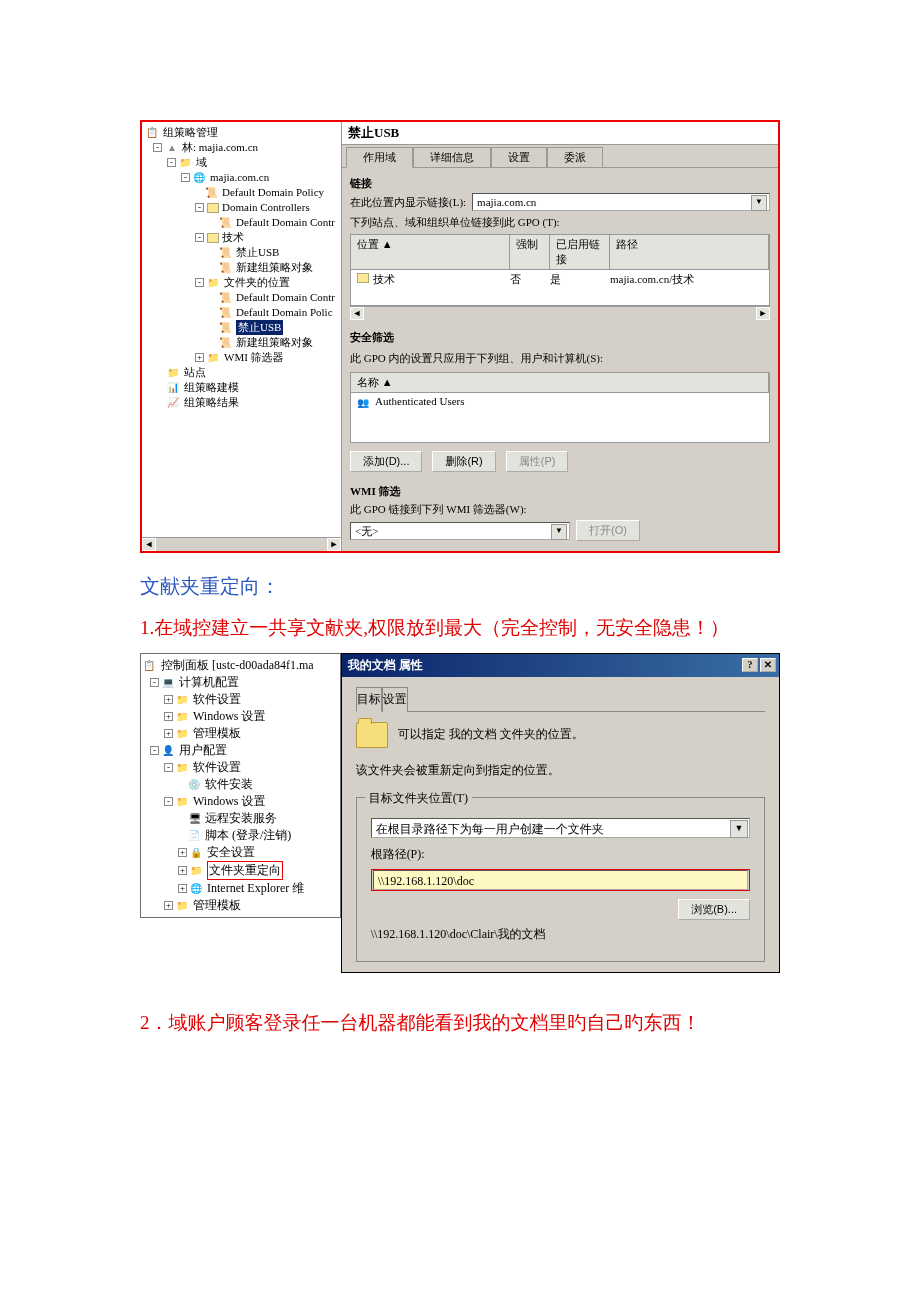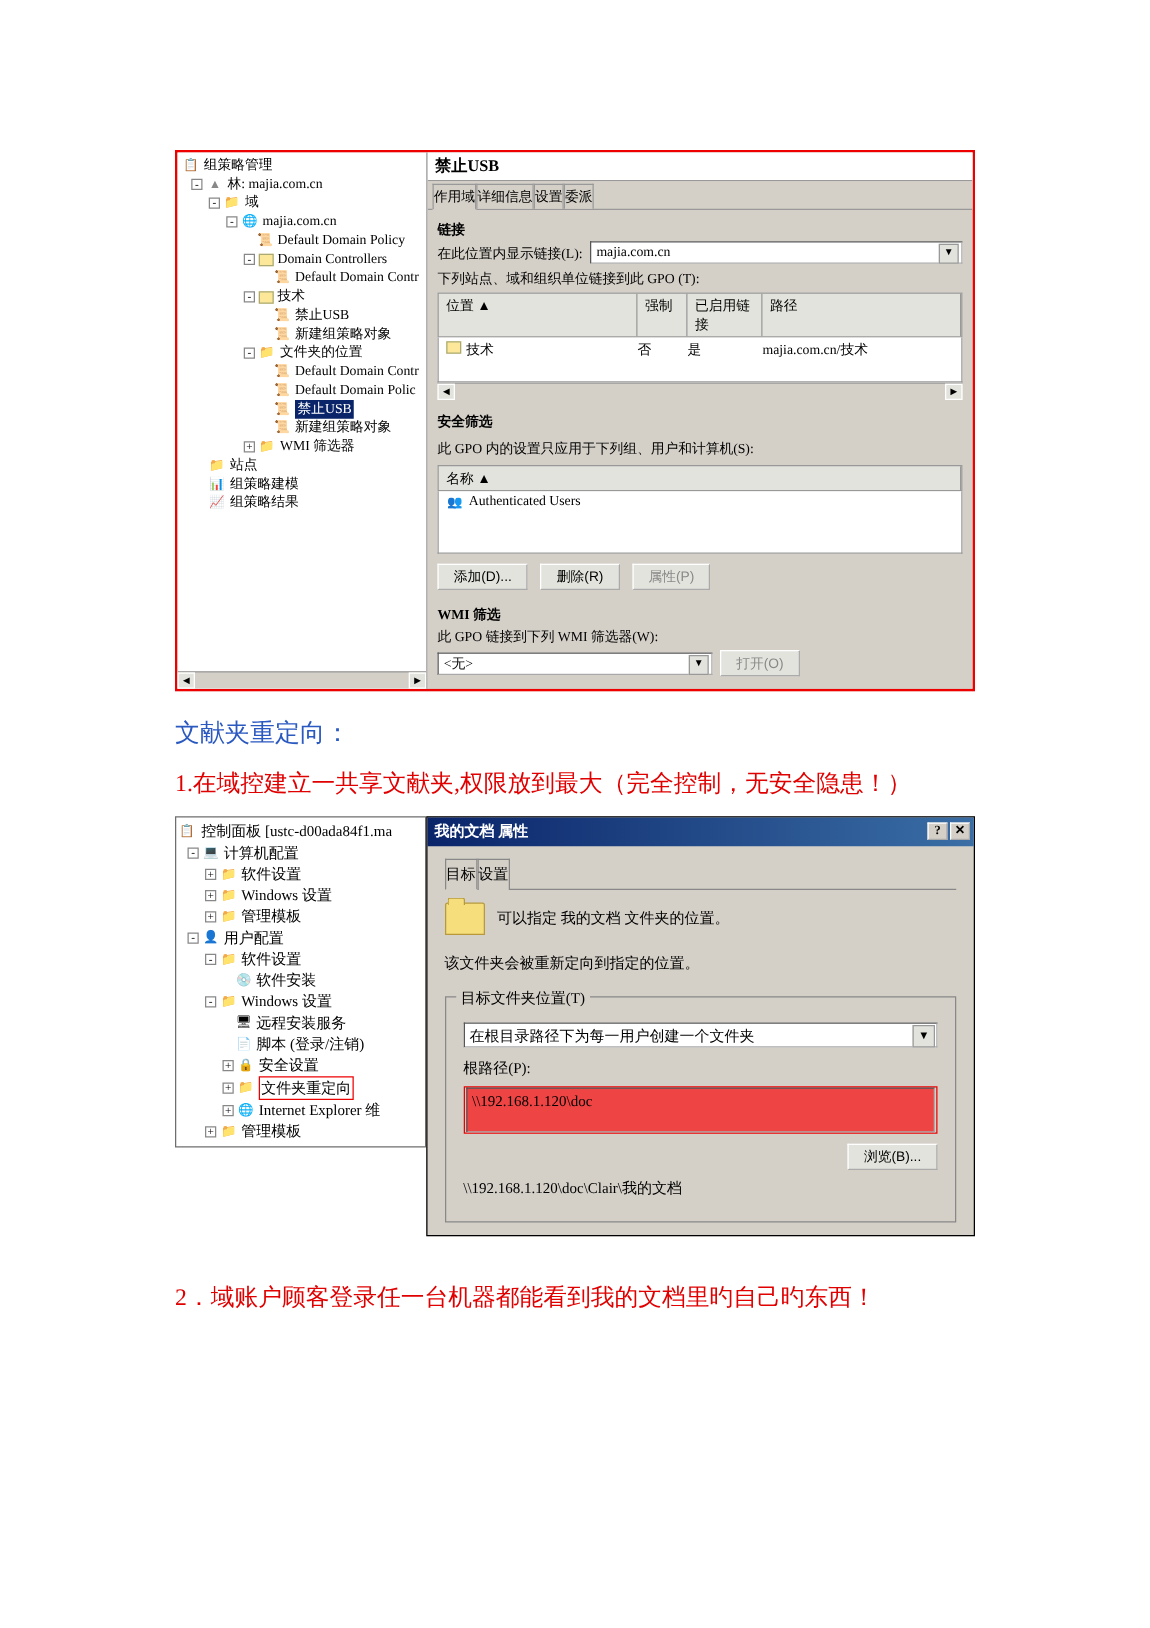--- a/index.html
+++ b/index.html
@@ -16,21 +16,21 @@
 .ico-folder { color: #c9a227; }
 .ico-gpo { color: #4a7; }
 .ico-forest { color: #888; }
 .ico-domain { background: #fde89a; border: 1px solid #aa7; width: 12px; height: 10px; }
 .lbl { color: #000; }
 .scroll-stub { position: absolute; bottom: 0; left: 0; right: 0; height: 14px; background: #d4d0c8; border-top: 1px solid #999; display: flex; justify-content: space-between; }
 .scroll-stub .arr { width: 14px; text-align: center; font-size: 9px; background: #e3e3de; border: 1px solid #fff; }
 .details-pane { flex: 1; background: #d4d0c8; font-size: 11px; }
 .details-title { background: #fff; border-bottom: 1px solid #999; padding: 2px 6px; font-weight: bold; font-size: 13px; }
 .tabs { display: flex; padding: 2px 4px 0 4px; border-bottom: 1px solid #999; background: #d4d0c8; }
-.tab { padding: 2px 0; border: 1px solid #999; border-bottom: none; background: #d4d0c8; margin-right: 0px; font-size: 11px; position: relative; }
+.tab { padding: 2px 16px; border: 1px solid #999; border-bottom: none; background: #d4d0c8; margin-right: 0px; font-size: 11px; position: relative; }
 .tab.active { background: #d4d0c8; border-bottom: 1px solid #d4d0c8; margin-bottom: -1px; }
 .details-body { padding: 4px 8px 8px 8px; }
 .sec-title { font-weight: bold; margin: 4px 0 2px 0; }
 .field-row { display: flex; align-items: center; gap: 6px; margin: 2px 0; }
 .drop { border: 1px inset #aaa; background: #fff; padding: 0 18px 0 4px; height: 18px; line-height: 16px; min-width: 200px; position: relative; }
 .drop::after { content: "▼"; position: absolute; right: 2px; top: 1px; width: 14px; text-align: center; background: #e3e3de; border: 1px solid #999; font-size: 8px; height: 14px; line-height: 12px; }
 .list-header { display: flex; background: #e3e3de; border: 1px solid #999; }
 .list-header .col { padding: 2px 6px; border-right: 1px solid #999; font-size: 11px; }
 .list-body { background: #fff; border: 1px solid #999; border-top: none; min-height: 20px; position: relative; }
 .list-row { display: flex; padding: 2px 6px; }
@@ -54,21 +54,21 @@
 .dlg-body { padding: 10px 14px 10px 14px; }
 .dlg-tabs { display: flex; border-bottom: 1px solid #888; margin-bottom: 10px; }
 .dlg-tab { padding: 3px 0; border: 1px solid #888; border-bottom: none; background: #d4d0c8; margin-bottom: -1px; text-align: right; }
 .dlg-tab.active { background: #d4d0c8; border-bottom: 1px solid #d4d0c8; }
 .folder-icon { width: 32px; height: 26px; background: #f5de7b; border: 1px solid #b89a3a; border-radius: 2px 2px 0 0; margin-right: 10px; position: relative; }
 .folder-icon::before { content:""; position:absolute; top:-5px; left:1px; width:12px; height:5px; background:#f5de7b; border:1px solid #b89a3a; border-bottom:none; border-radius:2px 2px 0 0;}
 .desc-row { display: flex; align-items: center; margin-bottom: 14px; }
 .dlg-field-row { display: flex; align-items: center; margin: 6px 0; gap: 6px; }
 .dlg-drop { flex: 1; border: 1px inset #aaa; background: #fff; padding: 2px 20px 2px 4px; position: relative; height: 20px; line-height: 16px; }
 .dlg-drop::after { content:"▼"; position:absolute; right:1px; top:1px; width:16px; height:16px; background:#e3e3de; border:1px solid #999; text-align:center; font-size:9px; line-height:14px;}
-.dlg-input { flex: 1; border: 1px inset #aaa; background: #ef4444; padding: 2px 4px; height: 36px; line-height: 16px; }
+.dlg-input { flex: 1; border: 1px inset #aaa; background: #fef9c3; padding: 2px 4px; height: 20px; line-height: 16px; }
 .fieldset { border: 1px solid #888; padding: 14px 14px 18px 14px; margin-top: 18px; position: relative; }
 .fieldset-legend { position: absolute; top: -8px; left: 8px; background: #d4d0c8; padding: 0 4px; }
 .dlg-footer { display: flex; justify-content: flex-end; gap: 10px; padding: 10px 14px 12px 14px; border-top: 1px solid #aaa; }
 .dlg-footer .btn { padding: 3px 20px; }
 .tree-title-row { display:flex; align-items:center; gap:4px; padding-left:2px;}
 </style>
 </head>
 <body>
 <div class="page">
 

